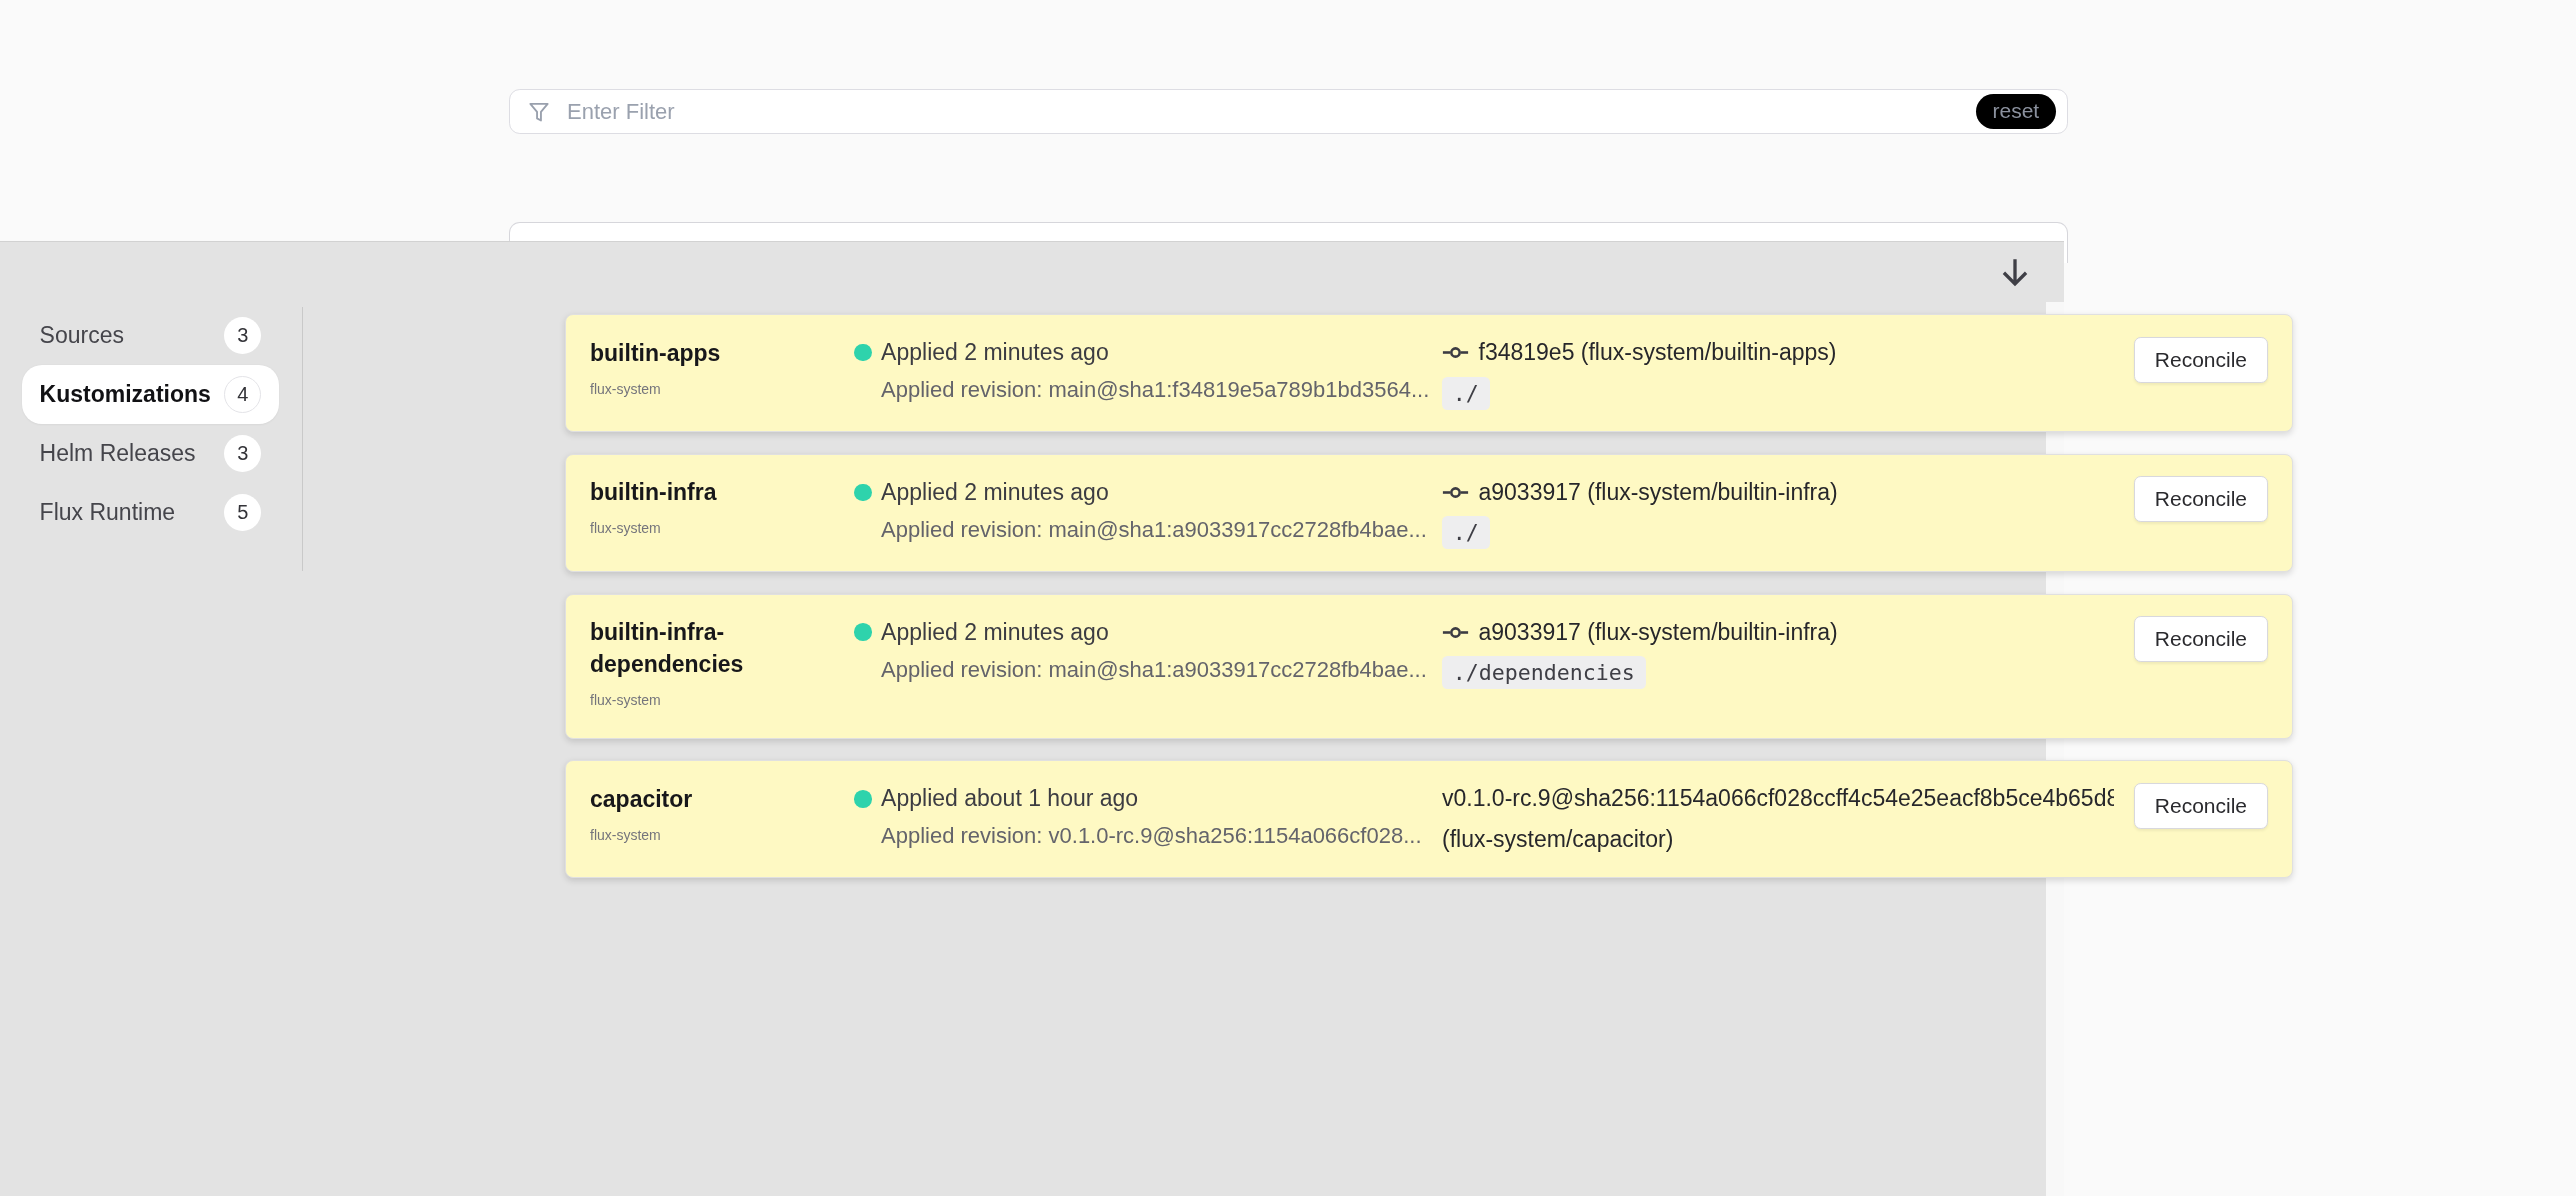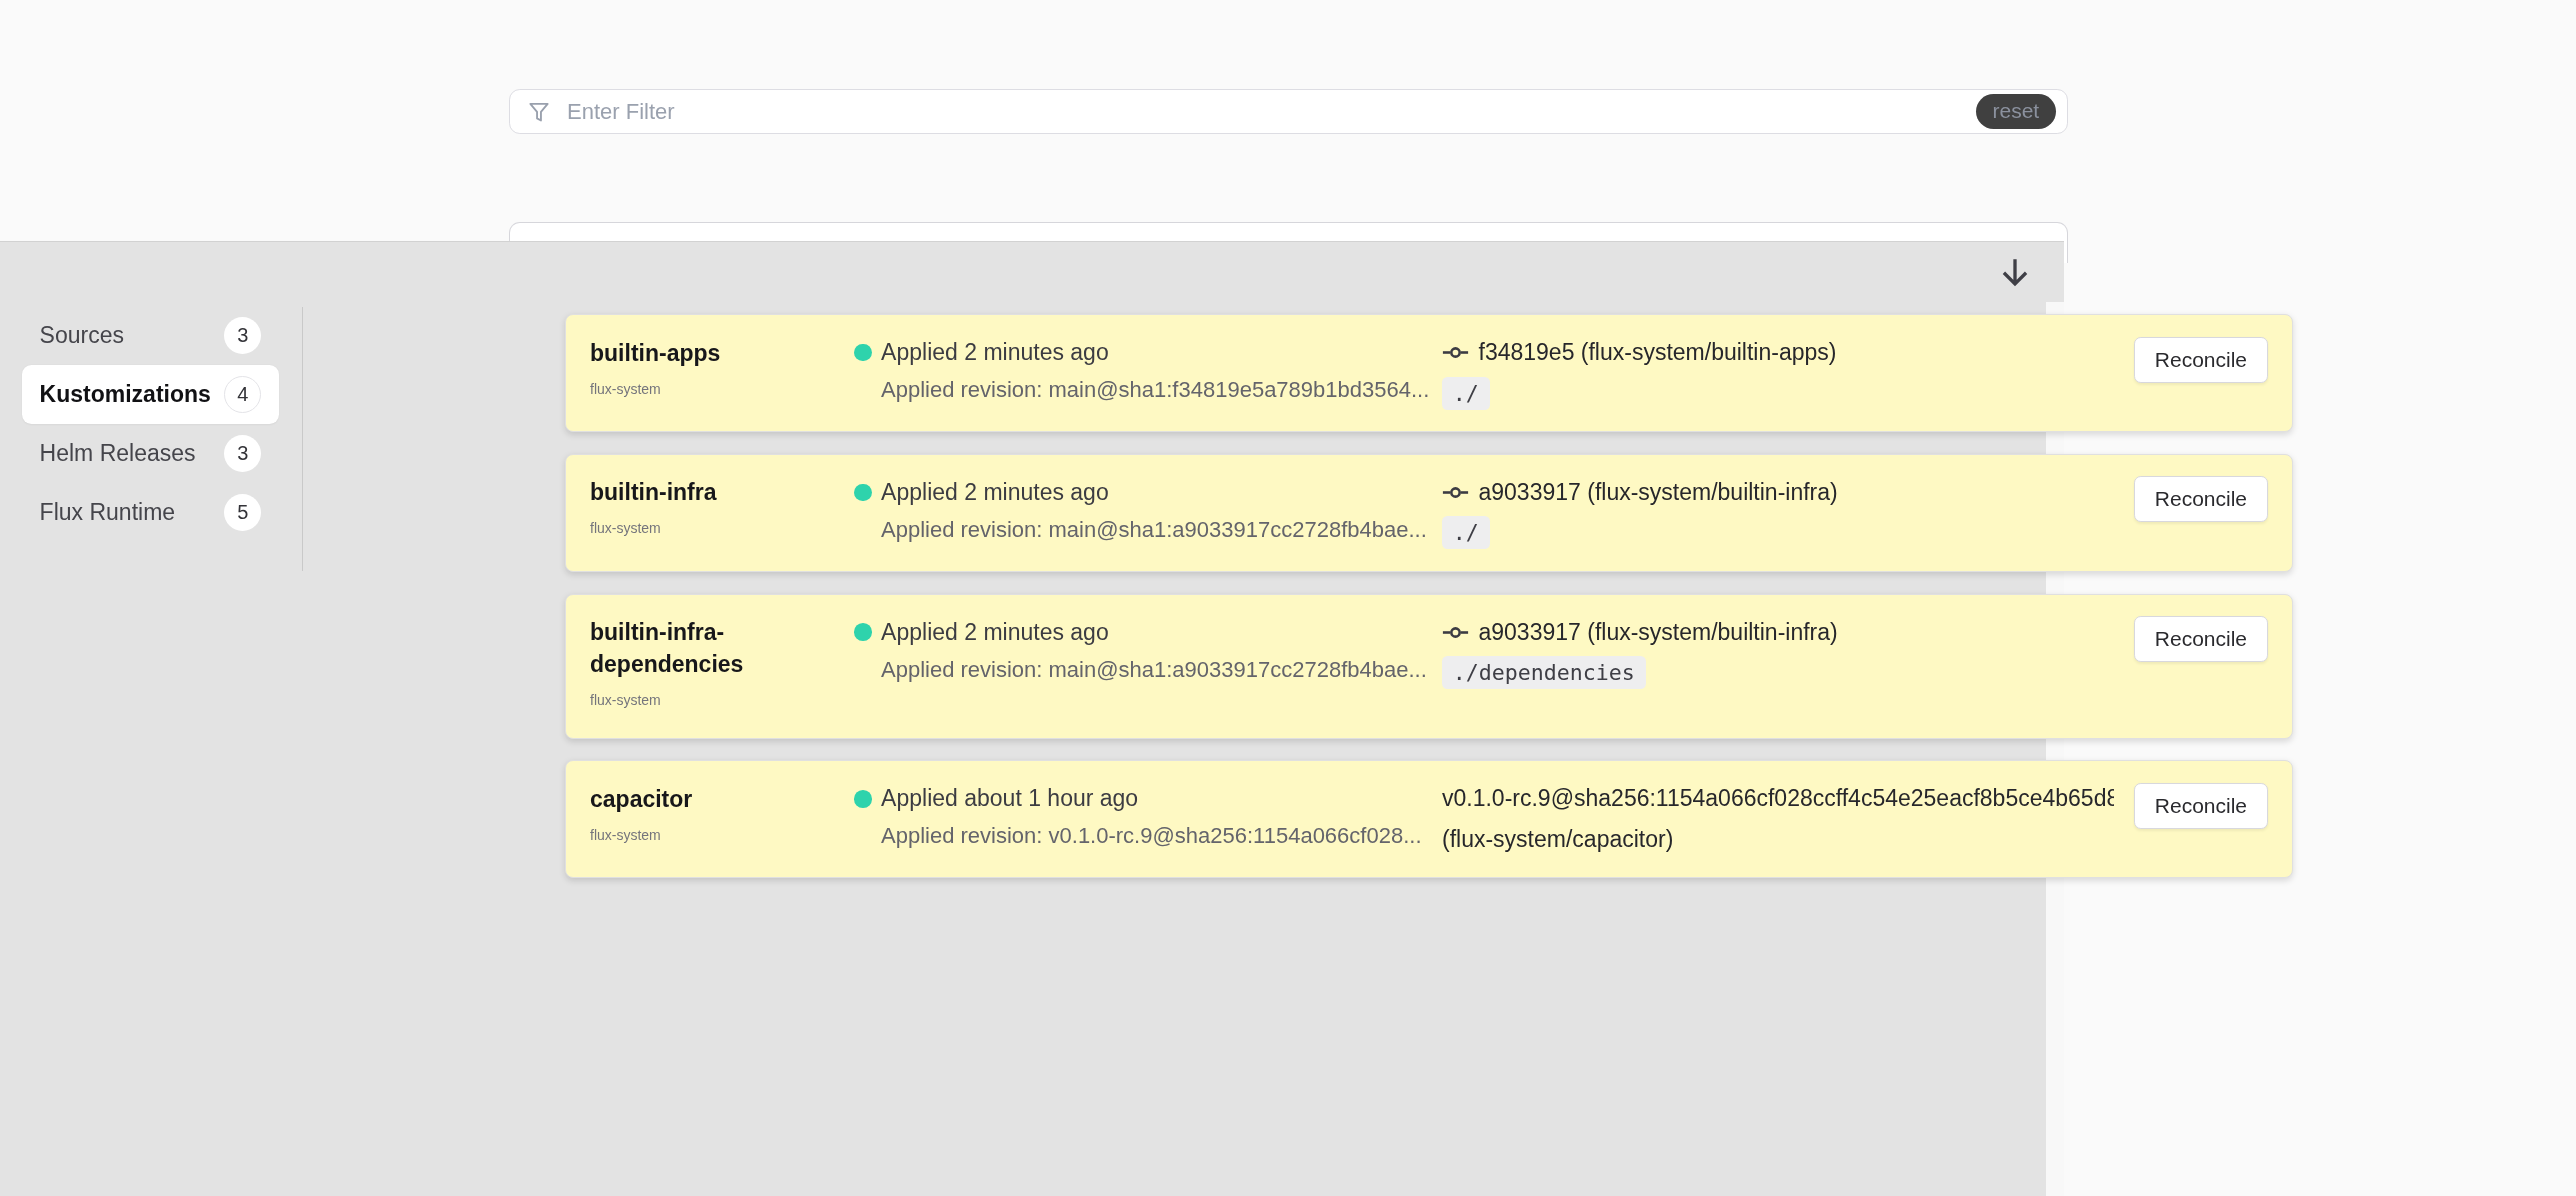--- a/index.html
+++ b/index.html
@@ -26,21 +26,21 @@
   .funnel-icon { width:26px; height:26px; color:#99a0ad; flex:none; display:flex; }
   .funnel-icon svg { width:100%; height:100%; }
   .filter-input {
     flex:1; border:none; outline:none; background:transparent;
     font-family:"Liberation Sans", sans-serif;
     font-size:22px; color:#a21caf; margin-left:15px;
   }
   .filter-input::placeholder { color:#9aa1ae; opacity:1; }
   .reset-pill {
     flex:none;
-    background:#404040; color:#8b919e;
+    background:#000000; color:#8b919e;
     font-size:21px; line-height:1;
     padding:6.8px 17px 8px 17px;
     border-radius:675px;
     border:none; cursor:default;
     font-family:"Liberation Sans", sans-serif;
   }
 
   
   .peek-card {
     position:absolute; left:509px; top:222px;
@@ -81,20 +81,21 @@
   .side-item {
     height:59px; border-radius:9.5px;
     display:flex; align-items:center;
     padding:0 17.6px;
     font-size:23px; color:#45454b;
     cursor:pointer;
   }
   .side-item.selected {
     background:#ffffff; color:#111114; font-weight:bold;
     box-shadow:0 0.7px 2px rgba(0,0,0,0.05);
+    border-radius:20px;
   }
   .side-badge {
     margin-left:auto;
     width:37px; height:37px; border-radius:50%;
     background:#ffffff;
     display:flex; align-items:center; justify-content:center;
     font-size:20px; font-weight:normal; color:#333338;
   }
   .side-item.selected .side-badge { border:1.4px solid #e4e4e8; }
   .sidebar-divider {

